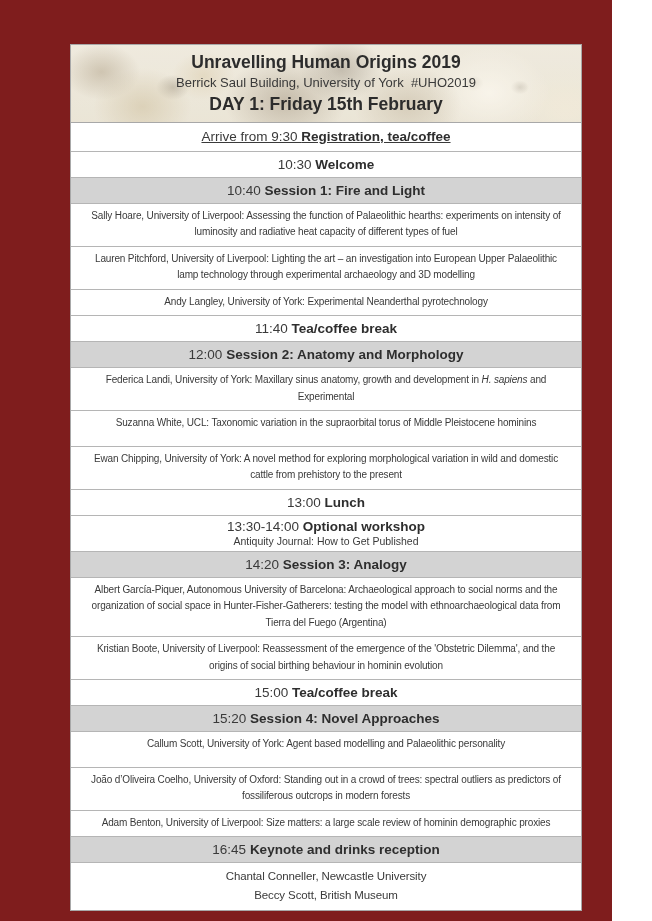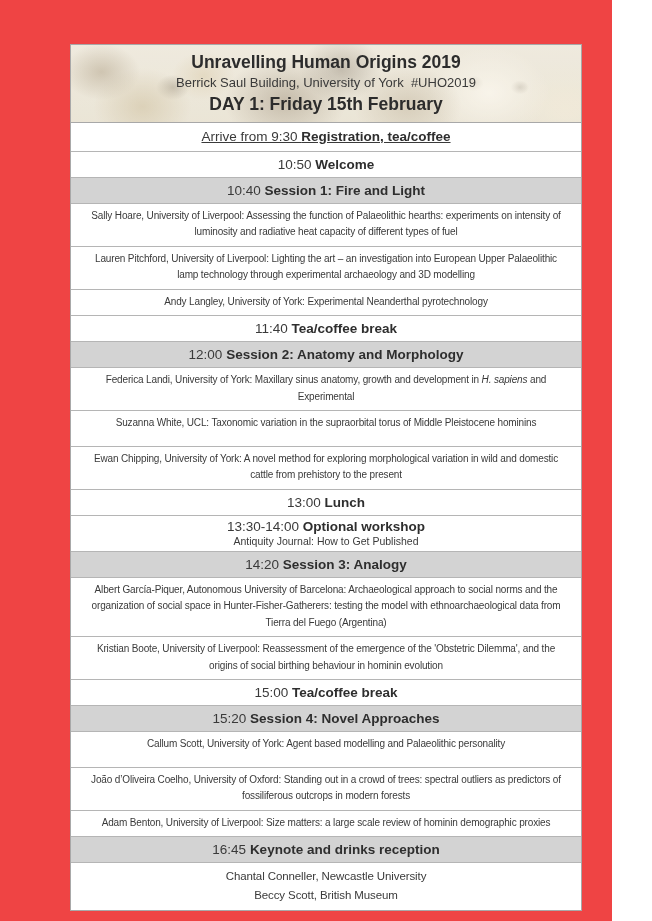--- a/index.html
+++ b/index.html
@@ -1,18 +1,18 @@
 <!DOCTYPE html>
 <html><head>
 <meta charset="utf-8">
 <style>
   * { margin:0; padding:0; box-sizing:border-box; }
   html,body { width:652px; height:921px; background:#ffffff; overflow:hidden;
     font-family:"Liberation Sans","DejaVu Sans",sans-serif; color:#3a3a3a; }
-  .page { position:relative; width:612px; height:921px; background:#ef4444; }
+  .page { position:relative; width:612px; height:921px; background:#7f1d1d; }
 
   .schedule { position:absolute; left:70px; top:44px; width:512px;
     border:1px solid #a8a8a8; background:#ffffff; }
 
   
   .table-header { position:relative; min-height:76px; text-align:center;
     border-bottom:1px solid #a8a8a8; overflow:hidden; padding:7px 6px 6px 6px; }
   .header-bg { position:absolute; inset:0; pointer-events:none;
     background:
       linear-gradient(rgba(255,255,255,.30), rgba(255,255,255,.30)),
@@ -63,21 +63,21 @@
         <div class="conf-title">Unravelling Human Origins 2019</div>
         <div class="conf-sub">Berrick Saul Building, University of York &nbsp;#UHO2019</div>
         <div class="conf-day">DAY 1: Friday 15th February</div>
       </div>
     </div>
     <div id="rows-host">
         <div class="row time first">
           <div><span class="tm">Arrive from 9:30 </span><span class="b">Registration, tea/coffee</span></div>
         </div>
         <div class="row time">
-          <div><span class="tm">10:50 </span><span class="b">Welcome</span></div>
+          <div><span class="tm">10:30 </span><span class="b">Welcome</span></div>
         </div>
         <div class="row session">
           <div><span class="tm">10:40 </span><span class="b">Session 1: Fire and Light</span></div>
         </div>
         <div class="row talk">
           <div class="talk-text"><span>Sally Hoare, University of Liverpool: Assessing the function of Palaeolithic hearths: experiments on intensity of luminosity and radiative heat capacity of different types of fuel</span></div>
         </div>
         <div class="row talk">
           <div class="talk-text"><span>Lauren Pitchford, University of Liverpool: Lighting the art – an investigation into European Upper Palaeolithic lamp technology through experimental archaeology and 3D modelling</span></div>
         </div>

